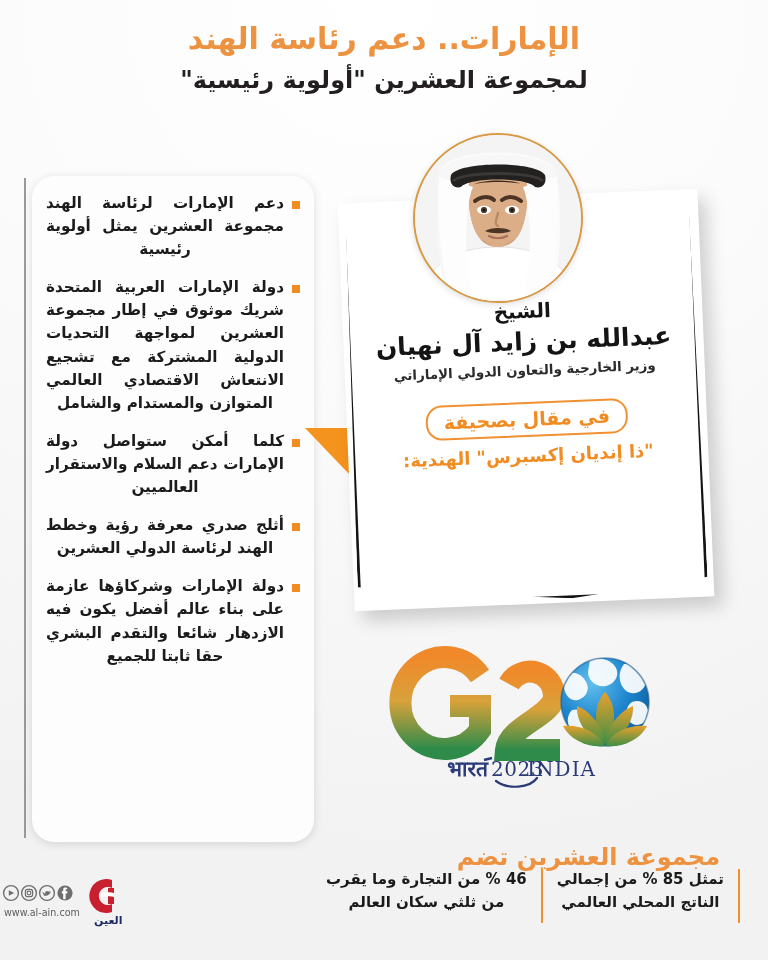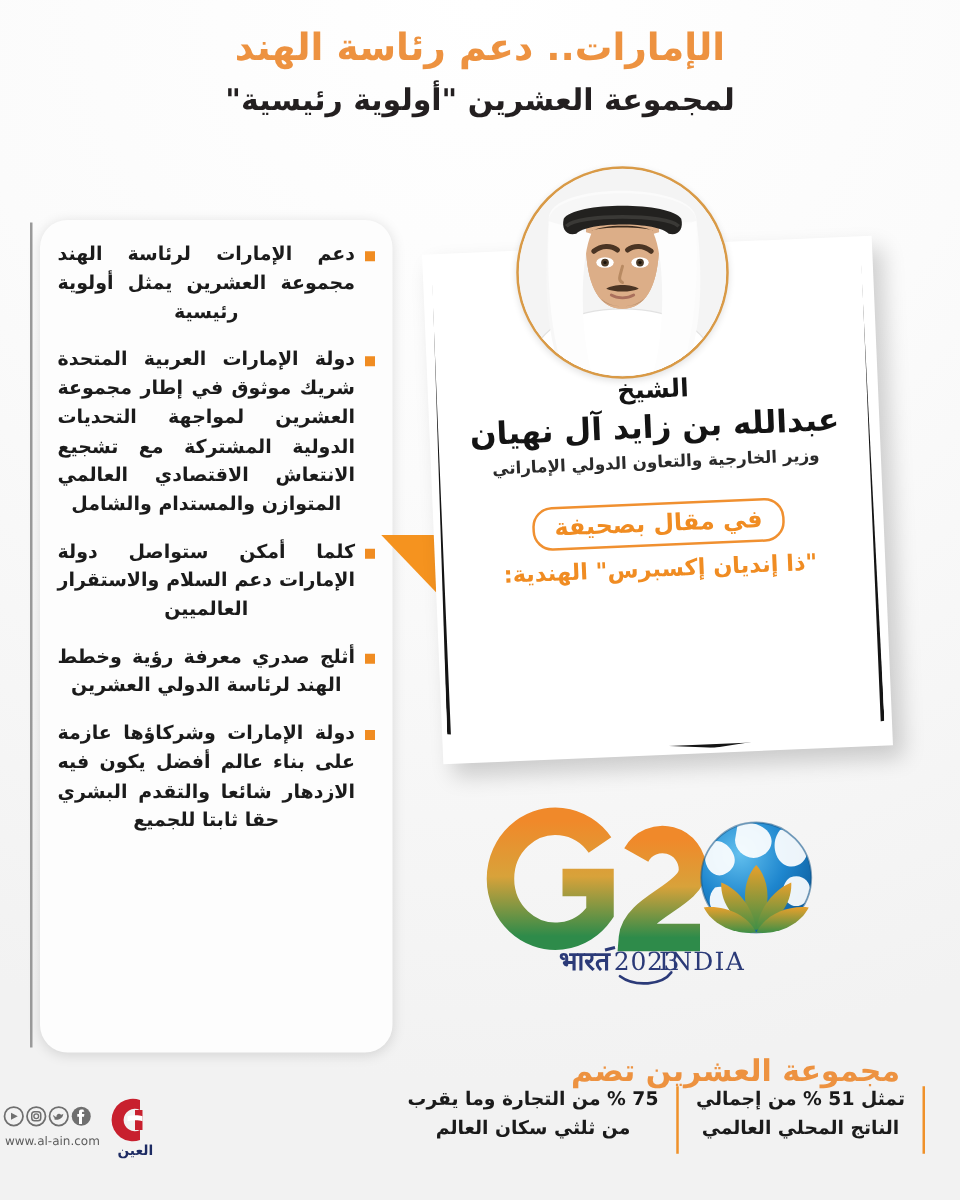--- a/index.html
+++ b/index.html
@@ -304,24 +304,24 @@
         <path d="M100 120 L108 118" stroke="#2B3A78" stroke-width="2.4" fill="none"></path>
         <path d="M112 141 C124 150 146 148 153 138" stroke="#2B3A78" stroke-width="2.2" fill="none" stroke-linecap="round"></path>
       </g>
     </svg>
   </div>
 
   <div class="g20-heading">مجموعة العشرين تضم</div>
 
   <div class="stats">
     <div class="vdiv"></div>
-    <div class="stat">تمثل 51 % من إجمالي
+    <div class="stat">تمثل 85 % من إجمالي
 الناتج المحلي العالمي</div>
     <div class="vdiv"></div>
-    <div class="stat">75 % من التجارة وما يقرب
+    <div class="stat">46 % من التجارة وما يقرب
 من ثلثي سكان العالم</div>
   </div>
 
   <div class="brand">
     <svg viewBox="0 0 135 56" xmlns="http://www.w3.org/2000/svg">
 
       <g fill="none">
         <circle cx="9" cy="17" r="7.4" stroke="#6f6f6f" stroke-width="1.4"></circle>
         <path d="M6.8 14.2 L12.2 17 L6.8 19.8 Z" fill="#6f6f6f"></path>
         <circle cx="27" cy="17" r="7.4" stroke="#6f6f6f" stroke-width="1.4"></circle>

